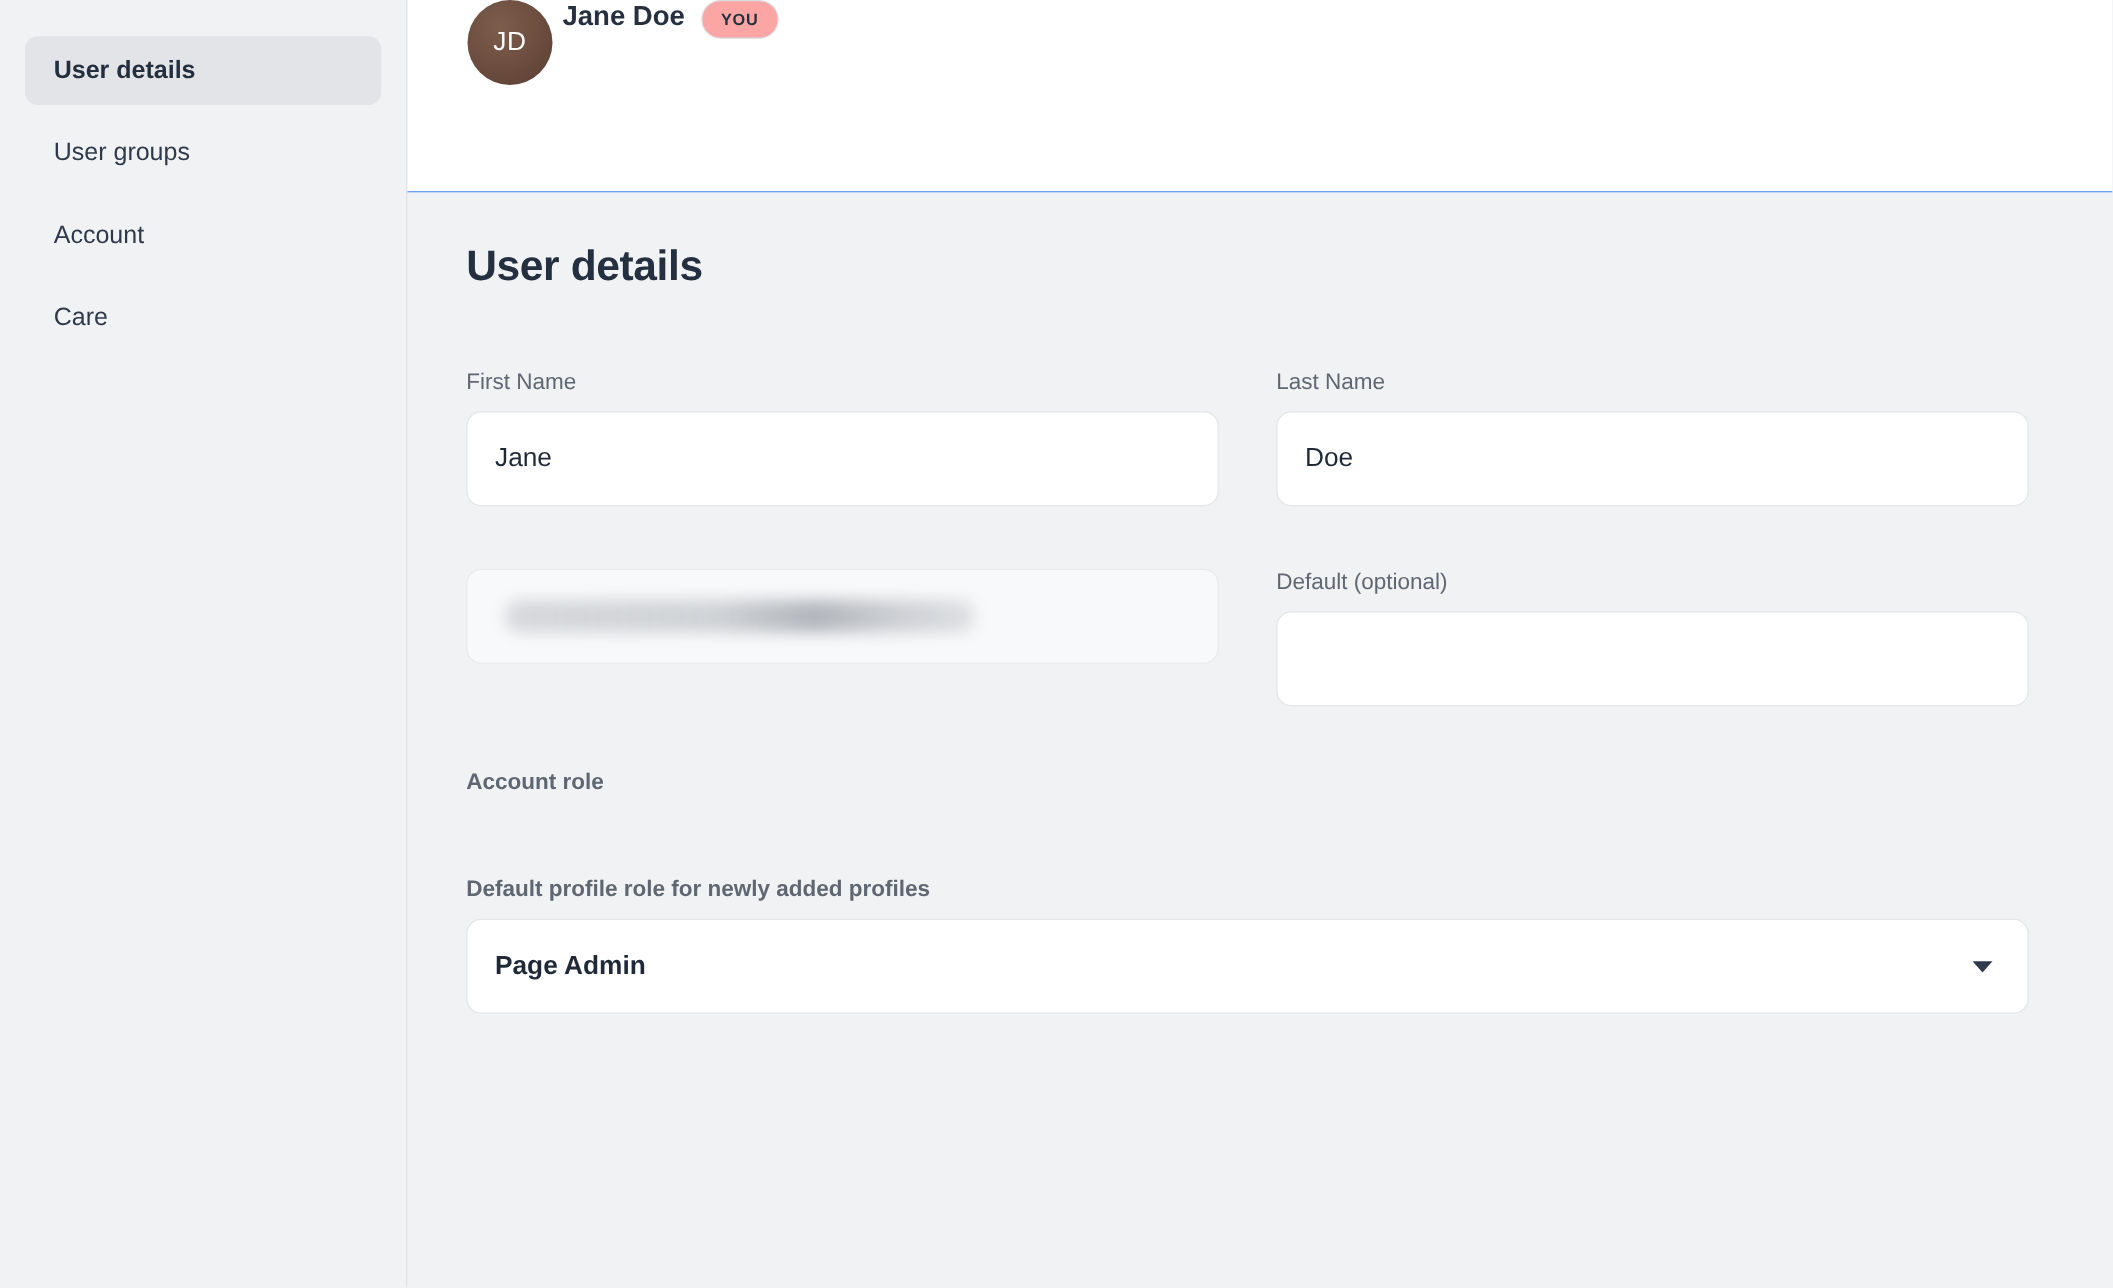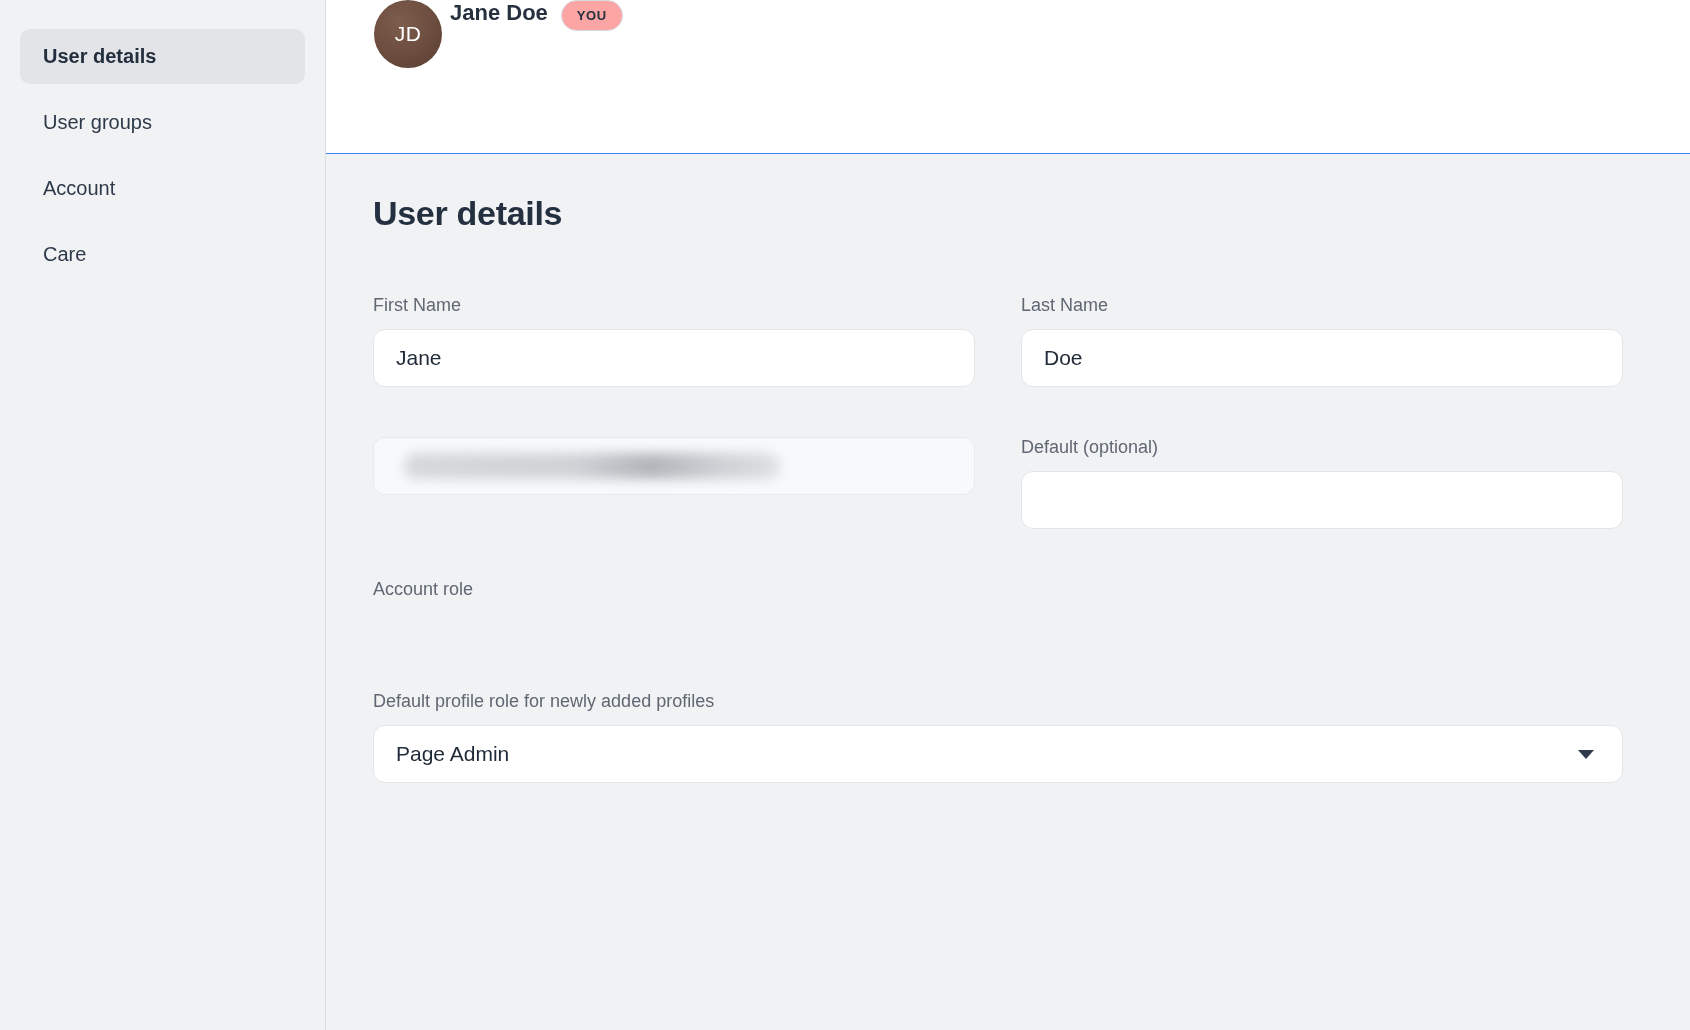--- a/index.html
+++ b/index.html
@@ -93,30 +93,30 @@
     letter-spacing: -0.3px;
     margin-bottom: 62px;
   }
   .form { width: 1250px; }
   .form-row {
     display: grid;
     grid-template-columns: 1fr 1fr;
     column-gap: 46px;
     margin-bottom: 50px;
   }
-  .form-row.single { grid-template-columns: 1fr; margin-bottom: 78px; }
+  .form-row.single { grid-template-columns: 1fr; margin-bottom: 52px; font-weight: bold; }
   .field-label {
     display: block;
     font-size: 18px;
     color: #5f6773;
     margin-bottom: 13px;
   }
   .text-input, .select-box, .disabled-input {
     width: 100%;
-    height: 58px;
+    height: 76px;
     border: 1px solid #e3e5e8;
     border-radius: 12px;
     background: #ffffff;
     font-family: "Liberation Sans", "DejaVu Sans", sans-serif;
     font-size: 21px;
     color: #1f2937;
     padding: 0 22px;
     outline: none;
   }
   .select-box {

